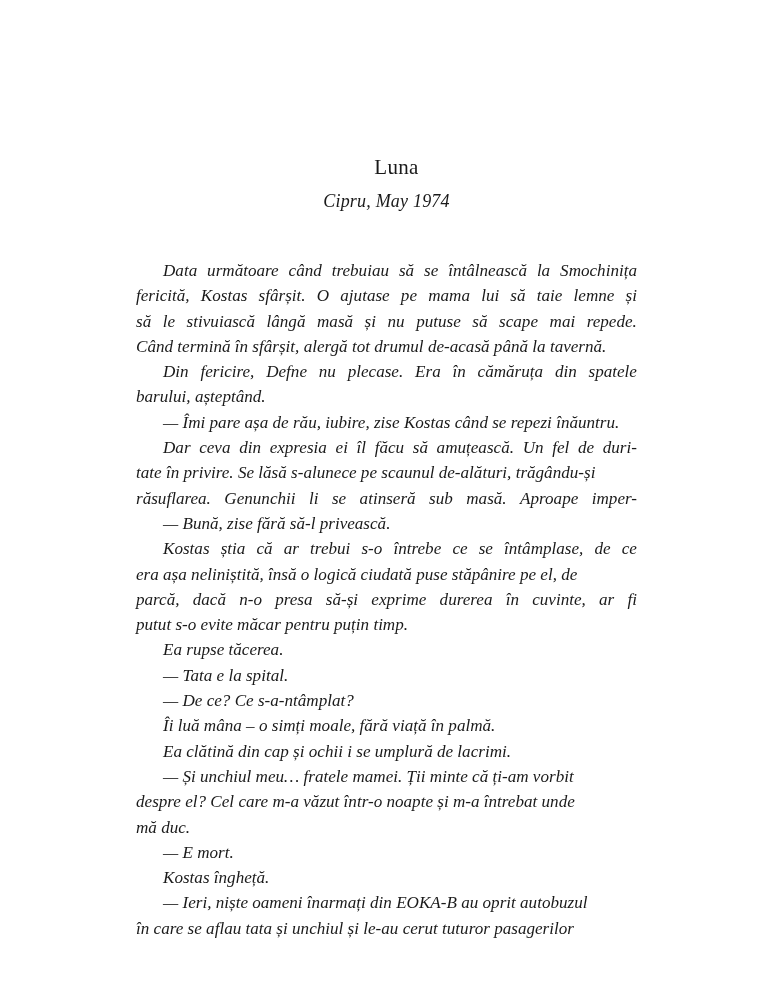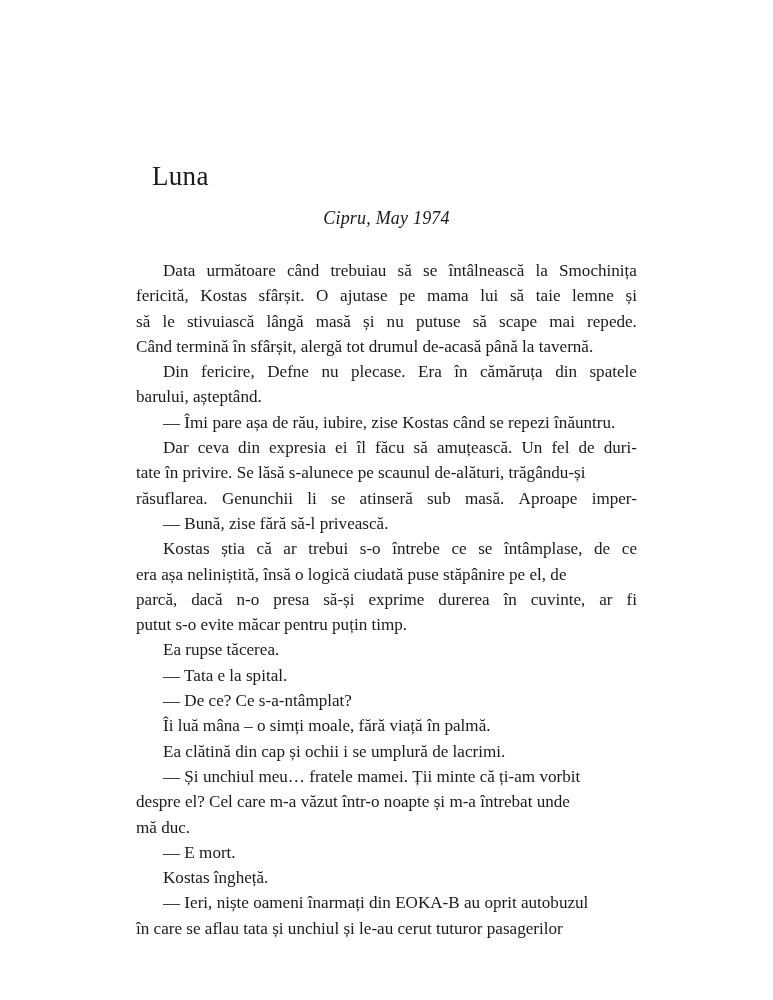--- a/index.html
+++ b/index.html
@@ -24,35 +24,36 @@
   }
 
   .content {
     position: absolute;
     left: 136px;
     top: 0;
     width: 501px;
   }
 
   .chapter-title {
-    margin: 16px;
+    margin: 10px;
     padding: 0;
-    font-size: 27px;
+    text-align: center;
+    font-size: 21px;
     font-weight: 400;
     letter-spacing: 0.3px;
     line-height: 1;
     position: absolute;
     top: 147px;
     left: 0;
     width: 501px;
   }
 
   .chapter-subtitle {
     position: absolute;
-    top: 209px;
+    top: 192px;
     left: 0;
     width: 501px;
     text-align: center;
     font-size: 18px;
     font-style: italic;
     line-height: 1;
     letter-spacing: 0.2px;
   }
 
   .body-text {
@@ -62,20 +63,21 @@
     width: 501px;
     font-size: 17.1px;
     line-height: 25.3px;
   }
 
   
   .ln {
     display: block;
     white-space: nowrap;
     height: 25.3px;
+    font-style: italic;
   }
 
   
   .ln.just {
     display: flex;
     justify-content: space-between;
     width: 501px;
   }
   .ln.just > span { white-space: pre; }
 

